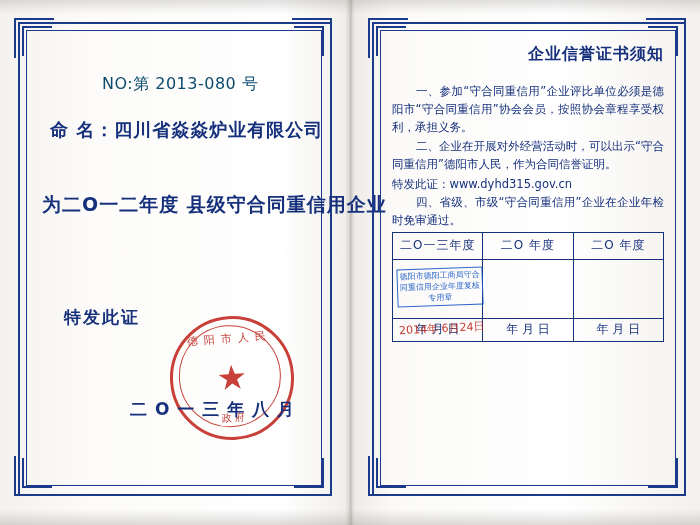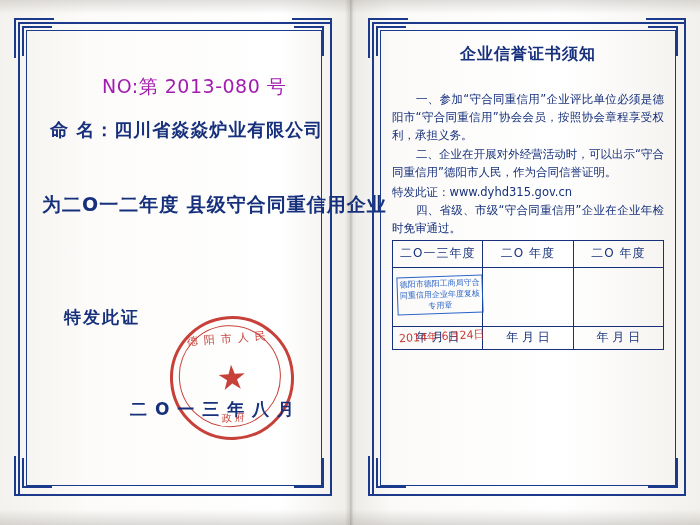--- a/index.html
+++ b/index.html
@@ -78,23 +78,23 @@
   
   .left-content {
     position: absolute;
     left: 40px; top: 46px;
     width: 270px; height: 430px;
     color: #1b2f77;
   }
   .cert-no {
     position: absolute;
     left: 62px; top: 28px;
-    font-size: 19px;
+    font-size: 16px;
     letter-spacing: 0.5px;
-    color: #a21caf;
+    color: #0c4a6e;
     white-space: nowrap;
   }
   .company-line {
     position: absolute;
     left: 10px; top: 72px;
     font-size: 18px;
     font-weight: bold;
     color: #16307c;
     white-space: nowrap;
     letter-spacing: 1px;
@@ -171,25 +171,25 @@
   }
 
   
   .right-content {
     position: absolute;
     left: 392px; top: 44px;
     width: 272px;
     color: #16307c;
   }
   .right-title {
-    text-align: center;
+    text-align: right;
     font-size: 16px;
     font-weight: bold;
     letter-spacing: 1px;
-    margin-bottom: 26px;
+    margin-bottom: 18px;
     font-family: Liberation Serif, serif;
   }
   .notice-item {
     font-size: 11.5px;
     line-height: 1.55;
     text-align: justify;
     text-indent: 24px;
     margin-bottom: 2px;
     color: #16307c;
   }

